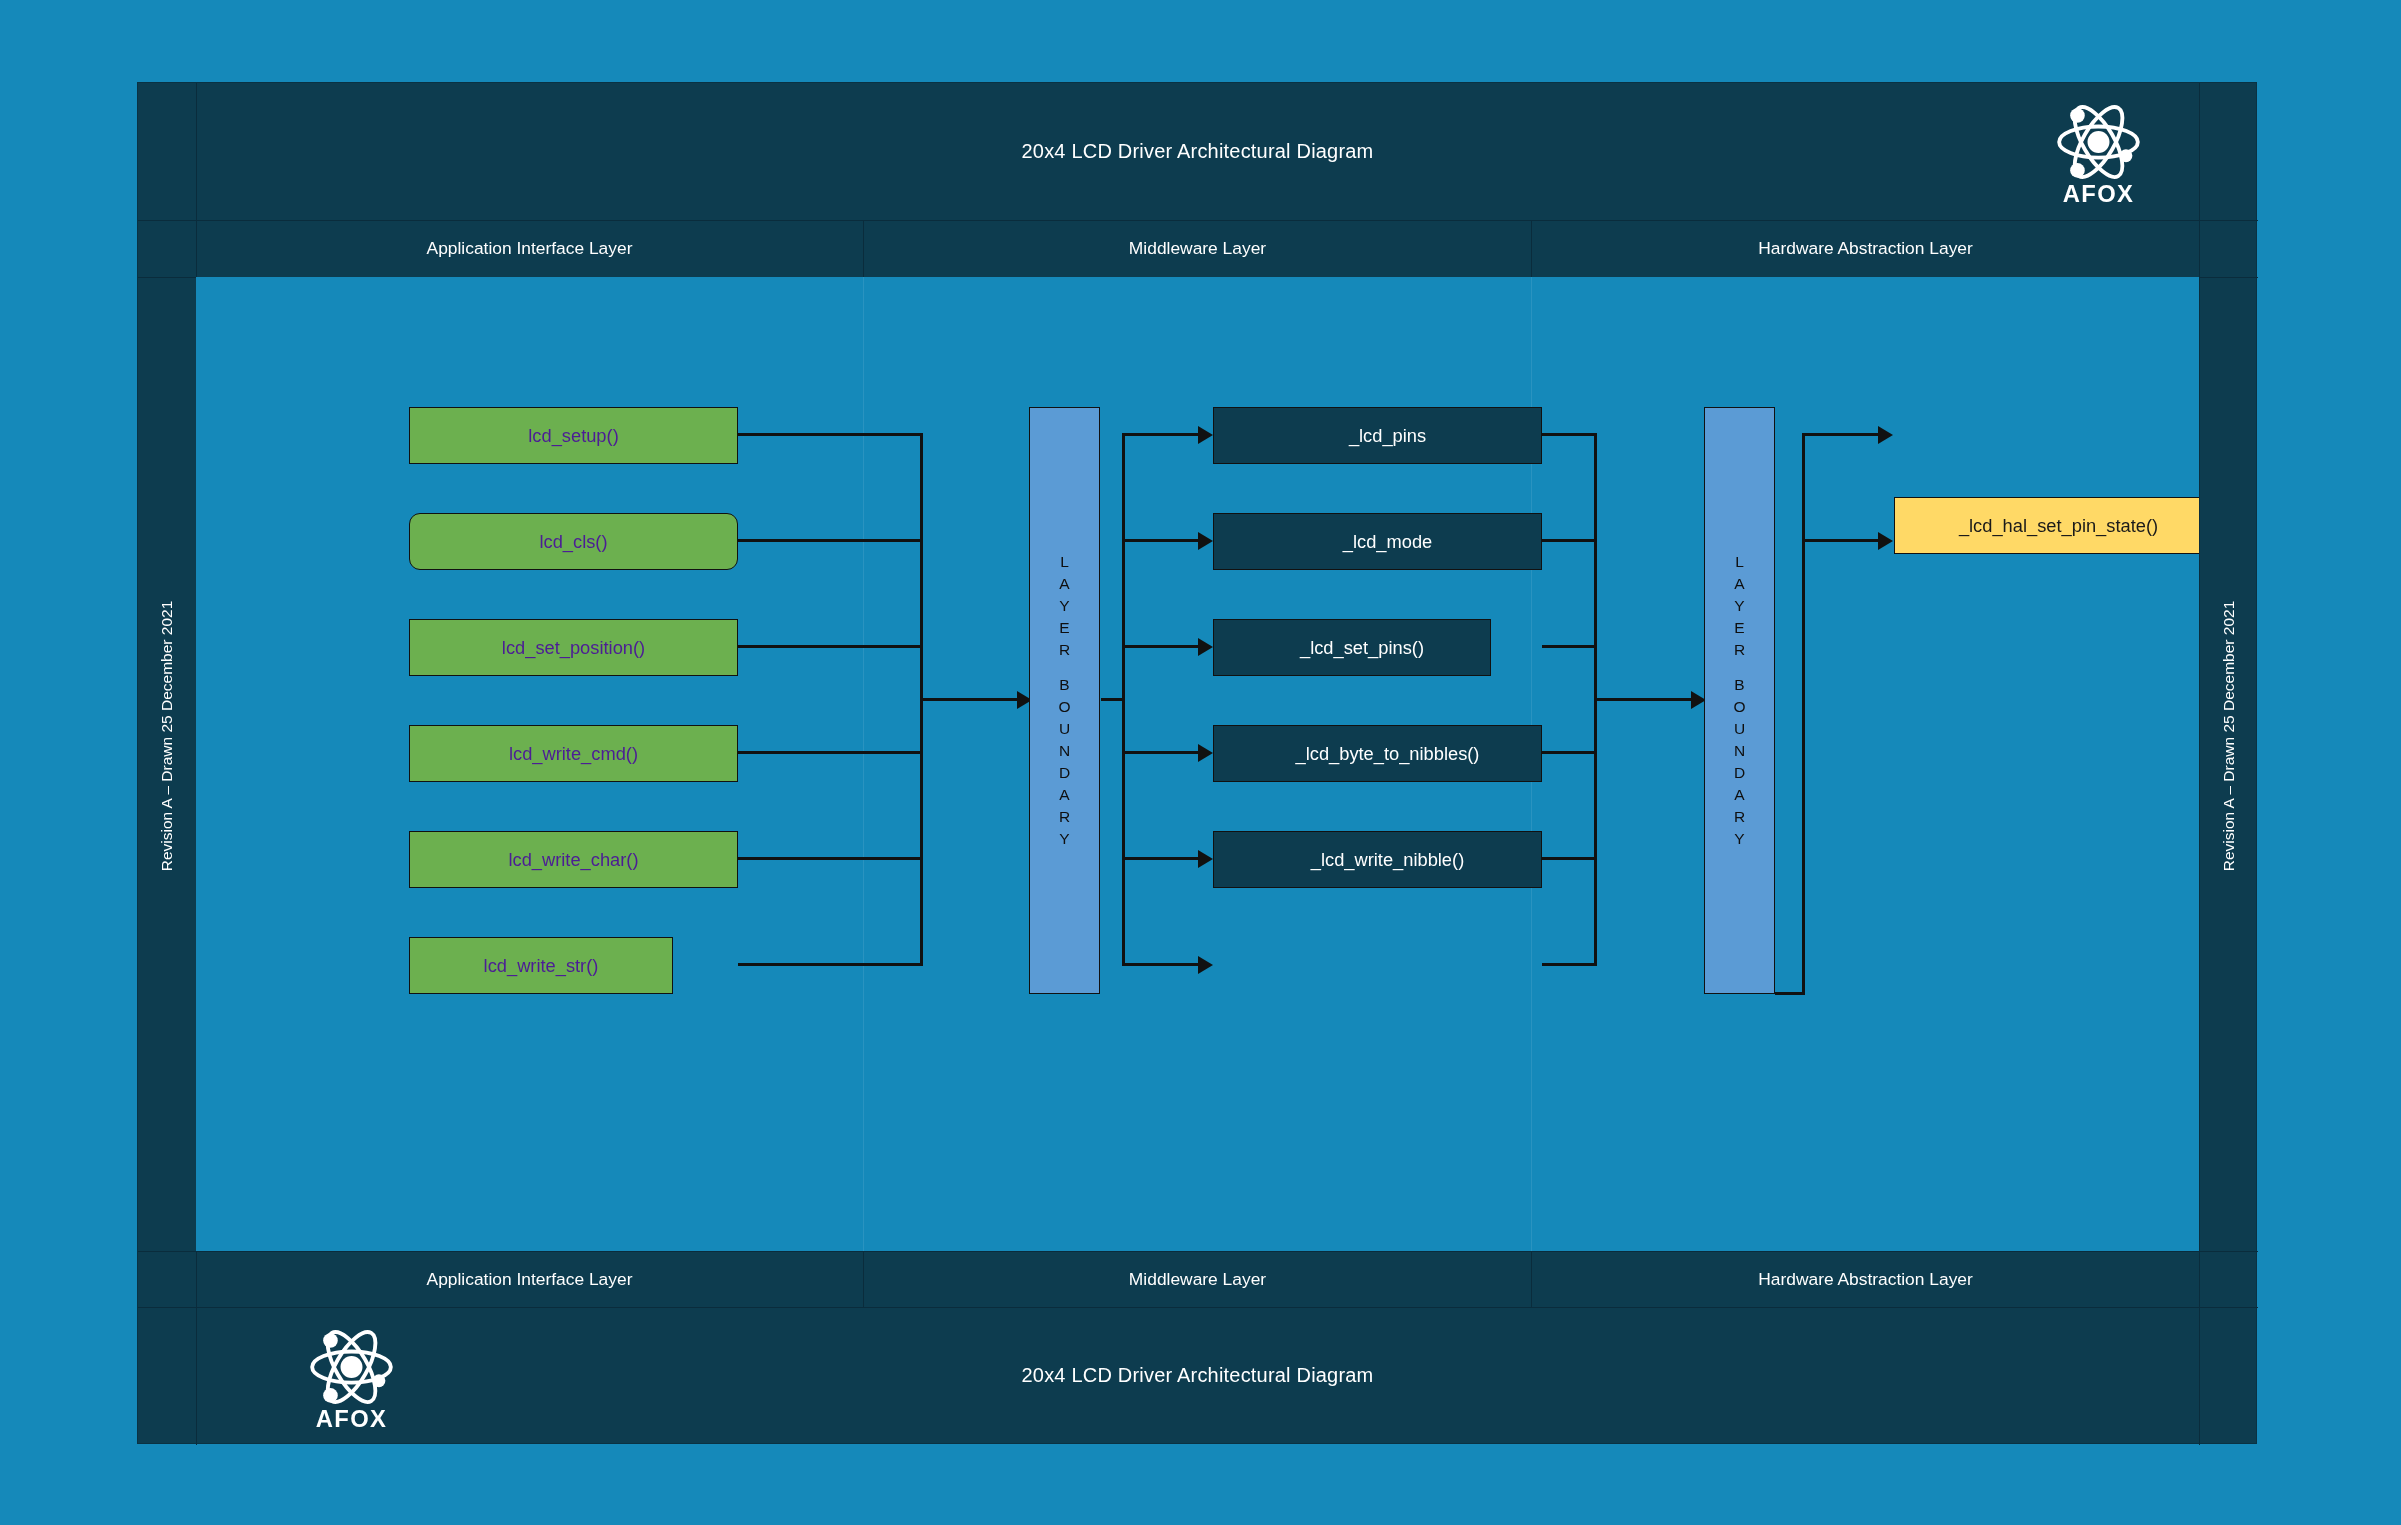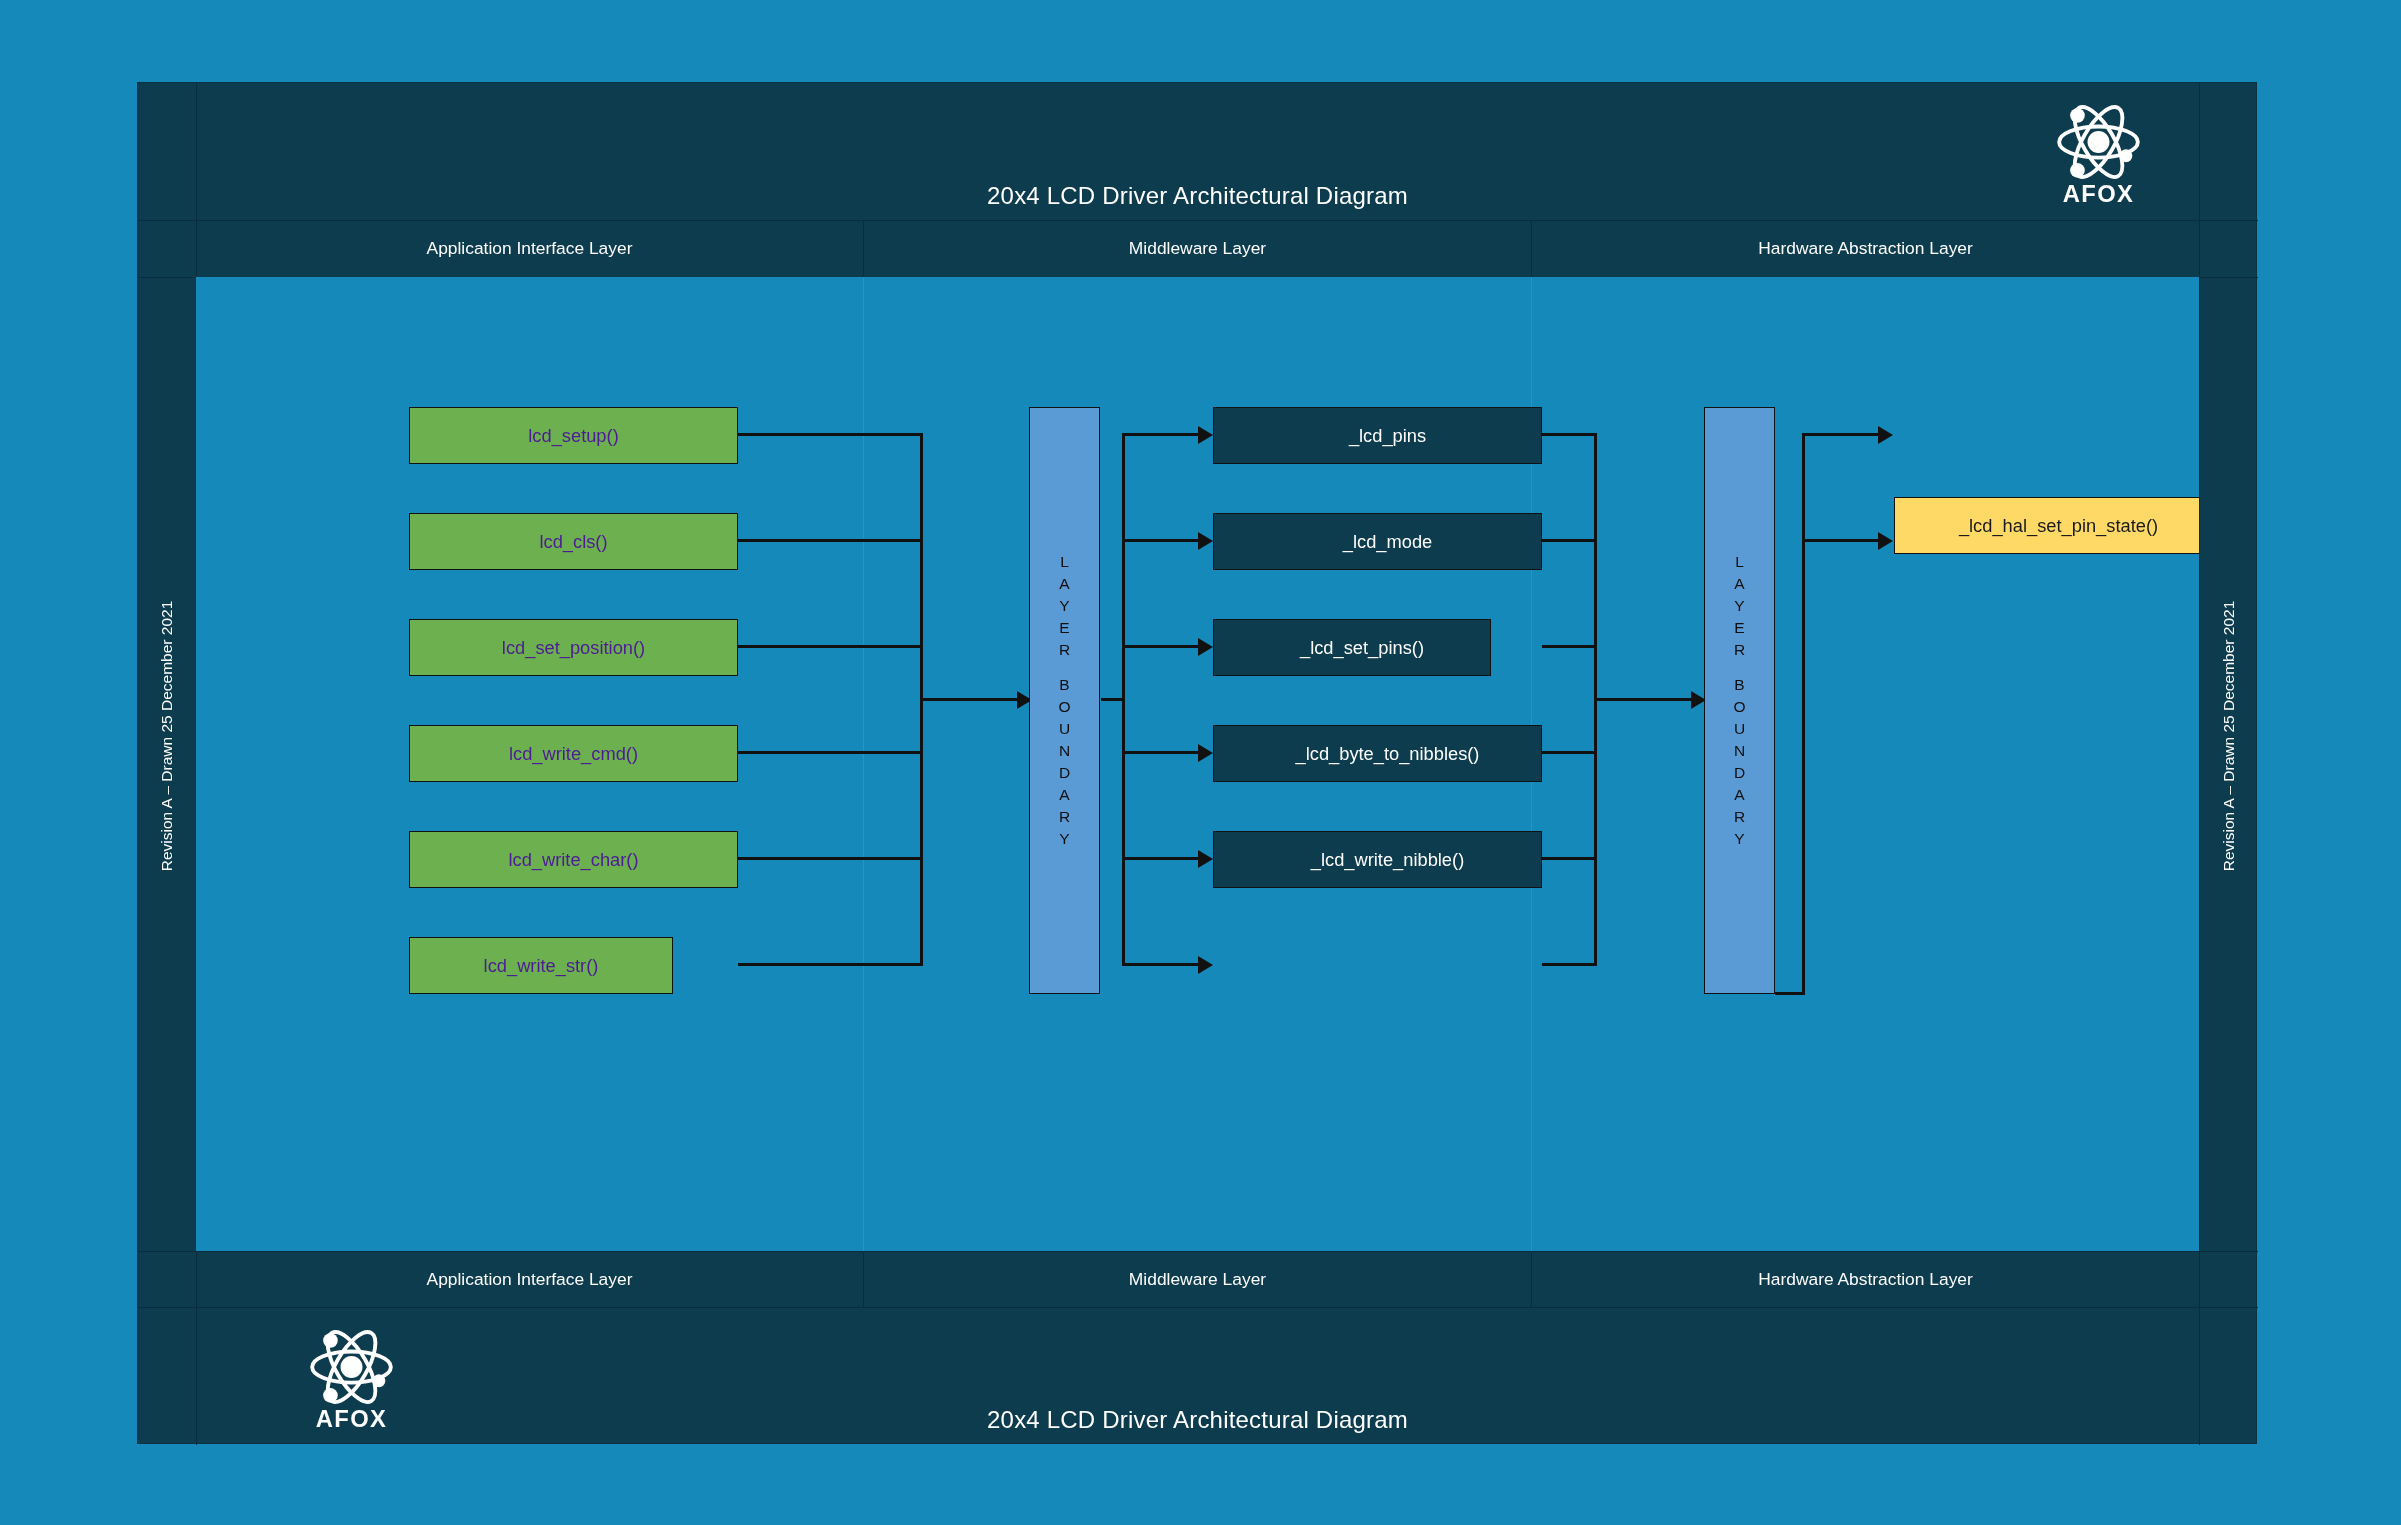--- a/index.html
+++ b/index.html
@@ -7,21 +7,21 @@
        font-family:"Liberation Sans","DejaVu Sans",sans-serif;}
 
   
   #sheet{position:absolute;left:137px;top:82px;width:2120px;height:1362px;
          background:#0d3c4f;border:0.9px solid #0a3243;box-sizing:border-box;}
 
   .rule{position:absolute;background:#0a2c3c;}
 
   
   .band-title{position:absolute;display:flex;align-items:center;justify-content:center;
-              color:#ffffff;font-size:24px;letter-spacing:0.2px;margin-top:44px;}
+              color:#ffffff;font-size:20px;letter-spacing:0.2px;}
   #title-band{left:58px;top:0;width:2003px;height:137px;}
   #footer-band{left:58px;top:1224px;width:2003px;height:137px;}
 
   
   .layer-label{position:absolute;height:57px;display:flex;align-items:center;
                justify-content:center;color:#ffffff;font-size:17.4px;
                box-sizing:border-box;}
   .layer-label.hdr{top:137px;}
   .layer-label.ftr{top:1168px;}
 
@@ -118,21 +118,21 @@
   </div>
 
   <div id="canvas">
 
     <div class="col-div" style="left:667px;"></div>
     <div class="col-div" style="left:1335px;"></div>
 
     <div class="node app" style="left:213px;top:130px;width:329px;height:57px;">
       <span>lcd_setup()</span>
     </div>
-    <div class="node app" style="left:213px;top:236px;width:329px;height:57px;">
+    <div class="node app" style="left:213px;top:236px;width:329px;height:57px;border-radius:11px;">
       <span>lcd_cls()</span>
     </div>
     <div class="node app" style="left:213px;top:342px;width:329px;height:57px;">
       <span>lcd_set_position()</span>
     </div>
     <div class="node app" style="left:213px;top:448px;width:329px;height:57px;">
       <span>lcd_write_cmd()</span>
     </div>
     <div class="node app" style="left:213px;top:554px;width:329px;height:57px;">
       <span>lcd_write_char()</span>

